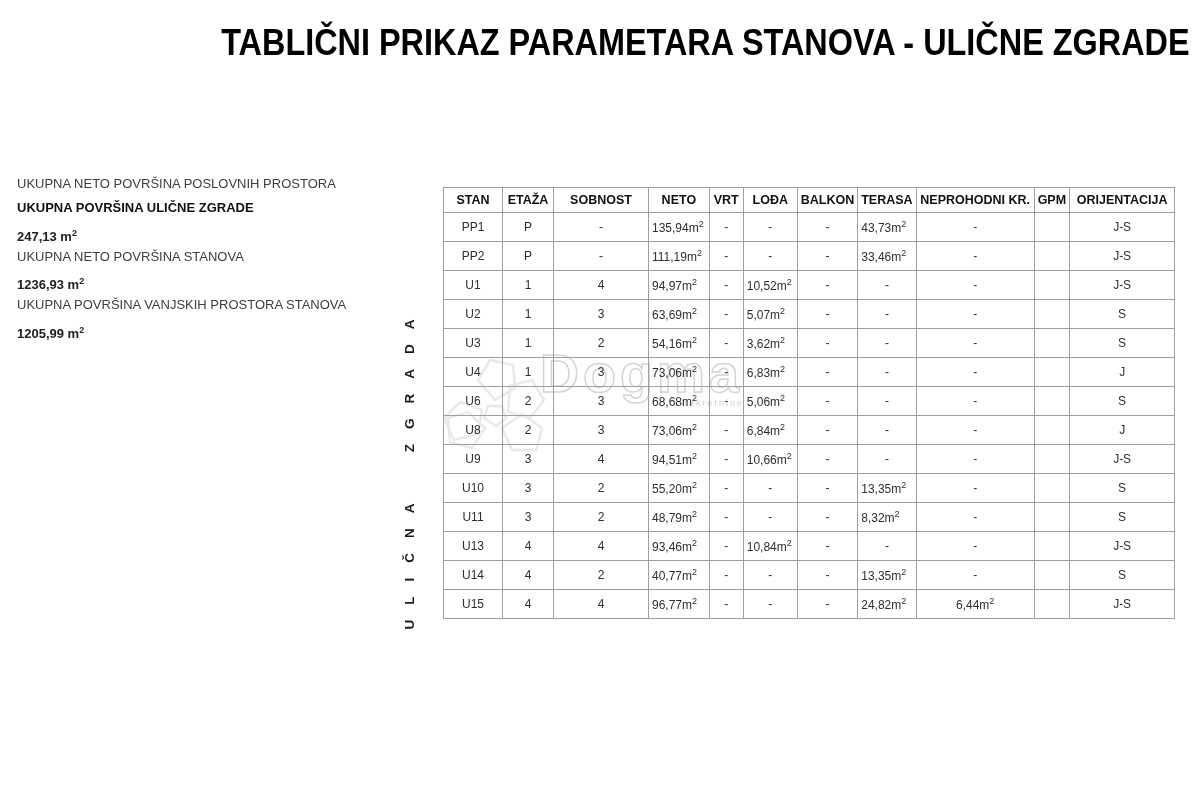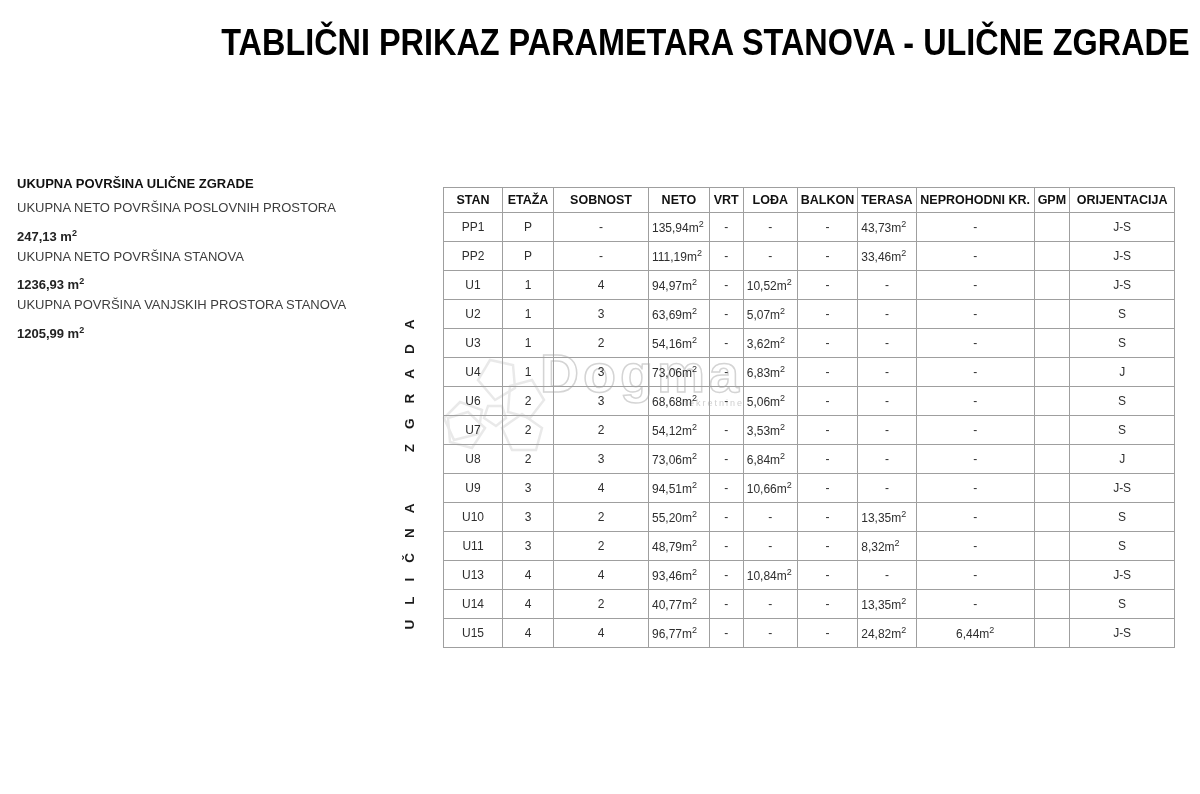--- a/index.html
+++ b/index.html
@@ -69,22 +69,22 @@
   .c-gpm{width:30px}.c-orij{width:105px}
 </style>
 </head>
 <body>
 
 <div class="page">
 
   <h1 class="title">TABLIČNI PRIKAZ PARAMETARA STANOVA - ULIČNE ZGRADE</h1>
 
   <div class="summary">
+    <div class="line">UKUPNA NETO POVRŠINA POSLOVNIH PROSTORA</div>
     <div class="line head">UKUPNA POVRŠINA ULIČNE ZGRADE</div>
-    <div class="line">UKUPNA NETO POVRŠINA POSLOVNIH PROSTORA</div>
     <div class="line val">247,13 m<sup>2</sup></div>
     <div class="line">UKUPNA NETO POVRŠINA STANOVA</div>
     <div class="line val">1236,93 m<sup>2</sup></div>
     <div class="line">UKUPNA POVRŠINA VANJSKIH PROSTORA STANOVA</div>
     <div class="line val">1205,99 m<sup>2</sup></div>
   </div>
 
   <div class="vlabel">ULIČNA ZGRADA</div>
 
   <div class="watermark">
@@ -217,33 +217,20 @@
           <td class="ra">68,68m<sup>2</sup></td>
           <td>-</td>
           <td class="ra">5,06m<sup>2</sup></td>
           <td>-</td>
           <td>-</td>
           <td>-</td>
           <td></td>
           <td>S</td>
         </tr>
         <tr>
-          <td>U7</td>
-          <td>2</td>
-          <td>2</td>
-          <td class="ra">54,12m<sup>2</sup></td>
-          <td>-</td>
-          <td class="ra">3,53m<sup>2</sup></td>
-          <td>-</td>
-          <td>-</td>
-          <td>-</td>
-          <td></td>
-          <td>S</td>
-        </tr>
-        <tr>
           <td>U8</td>
           <td>2</td>
           <td>3</td>
           <td class="ra">73,06m<sup>2</sup></td>
           <td>-</td>
           <td class="ra">6,84m<sup>2</sup></td>
           <td>-</td>
           <td>-</td>
           <td>-</td>
           <td></td>

